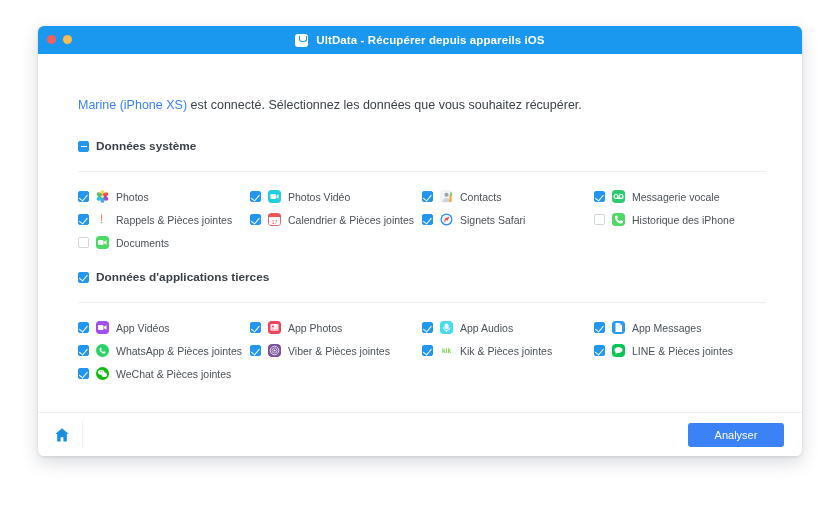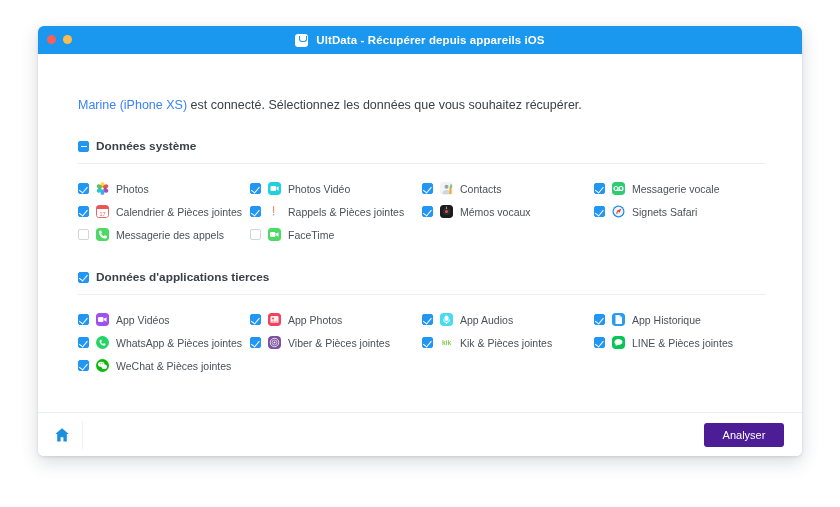--- a/index.html
+++ b/index.html
@@ -88,21 +88,21 @@
   }
   .headline .device { color: #3b82f6; }
 
   
   .section { position: absolute; left: 40px; width: 688px; }
   .section-sys { top: 85px; }
   .section-third { top: 216px; }
 
   .section-head {
     display: flex; align-items: center; gap: 7px;
-    padding-bottom: 10px;
+    padding-bottom: 18px;
     border-bottom: 1px solid #eceff2;
   }
   .section-title {
     font-size: 11.8px;
     font-weight: bold;
     color: #3a4148;
     white-space: nowrap;
   }
 
   
@@ -179,22 +179,22 @@
   }
   .foot-sep {
     position: absolute;
     left: 44px; top: 8px;
     width: 1px; height: 28px;
     background: #eef1f4;
   }
   .analyze-btn {
     position: absolute;
     right: 18px; top: 10px;
-    width: 80px; height: 24px;
-    background: #4c1d95;
+    width: 96px; height: 24px;
+    background: #3b82f6;
     border: none;
     border-radius: 3px;
     color: #fff;
     font-size: 11px;
     font-family: "Liberation Sans", sans-serif;
     cursor: pointer;
   }
 </style>
 </head>
 <body>
@@ -276,83 +276,71 @@
                   <circle cx="18" cy="13" r="4" fill="none" stroke="#fff" stroke-width="2.4"></circle>
                   <rect x="8" y="15.6" width="10" height="2.4" fill="#fff"></rect>
                 </svg>
               </div>
               <div class="item-label">Messagerie vocale</div>
             </div>
             <div class="item">
               <div class="cb checked"></div>
               <div class="ico">
                 <svg viewBox="0 0 26 26">
+                  <rect x="10" y="2" width="2.2" height="14" rx="1" fill="#fc8a5e"></rect>
+                  <circle cx="11.1" cy="19.5" r="1.6" fill="#5bc8a0"></circle>
+                </svg>
+              </div>
+              <div class="item-label">Rappels &amp; Pièces jointes</div>
+            </div>
+            <div class="item">
+              <div class="cb checked"></div>
+              <div class="ico">
+                <svg viewBox="0 0 26 26">
                   <rect width="26" height="26" rx="5" fill="#fff"></rect>
                   <rect x="1" y="1" width="24" height="24" rx="4" fill="#fff" stroke="#e3666b" stroke-width="2"></rect>
                   <rect x="1" y="1" width="24" height="7" rx="4" fill="#ef5350"></rect>
                   <rect x="1" y="5" width="24" height="3" fill="#ef5350"></rect>
                   <text x="13" y="21" font-size="11" fill="#e3666b" text-anchor="middle" font-family="sans-serif">17</text>
                 </svg>
               </div>
               <div class="item-label">Calendrier &amp; Pièces jointes</div>
             </div>
             <div class="item">
               <div class="cb checked"></div>
               <div class="ico">
                 <svg viewBox="0 0 26 26">
-                  <rect x="10" y="2" width="2.2" height="14" rx="1" fill="#fc8a5e"></rect>
-                  <circle cx="11.1" cy="19.5" r="1.6" fill="#5bc8a0"></circle>
-                </svg>
-              </div>
-              <div class="item-label">Rappels &amp; Pièces jointes</div>
-            </div>
-            <div class="item">
-              <div class="cb checked"></div>
-              <div class="ico">
-                <svg viewBox="0 0 26 26">
-                  <rect width="26" height="26" rx="6" fill="#1c1c1e"></rect>
-                  <circle cx="13" cy="13" r="7.5" fill="#2b2b2e"></circle>
-                  <circle cx="13" cy="13" r="3" fill="#e8484c"></circle>
-                  <rect x="12" y="3" width="2" height="5" fill="#9a9a9e"></rect>
-                </svg>
-              </div>
-              <div class="item-label">Mémos vocaux</div>
-            </div>
-            <div class="item">
-              <div class="cb checked"></div>
-              <div class="ico">
-                <svg viewBox="0 0 26 26">
                   <circle cx="13" cy="13" r="12" fill="#1d8ef0"></circle>
                   <circle cx="13" cy="13" r="9.5" fill="#f2f6fa"></circle>
                   <path d="M19 7l-3.6 8.2L7 19l3.6-8.2z" fill="#e8453c"></path>
                   <path d="M7 19l8.4-3.8L13 13z" fill="#dcdfe3"></path>
                 </svg>
               </div>
               <div class="item-label">Signets Safari</div>
             </div>
             <div class="item">
               <div class="cb"></div>
               <div class="ico">
                 <svg viewBox="0 0 26 26">
                   <rect width="26" height="26" rx="6" fill="#4cd964"></rect>
                   <path d="M9 5c-1.6 0-3 1.5-3 3.3 0 6.4 6.3 12.7 12.7 12.7 1.8 0 3.3-1.4 3.3-3v-2l-4.6-1.6-2 2c-2.1-1-4.3-3.2-5.3-5.3l2-2L9.8 5z" fill="#fff"></path>
                 </svg>
               </div>
-              <div class="item-label">Messagerie des appels</div>
+              <div class="item-label">Historique des iPhone</div>
             </div>
             <div class="item">
               <div class="cb"></div>
               <div class="ico">
                 <svg viewBox="0 0 26 26">
                   <rect width="26" height="26" rx="6" fill="#4cd964"></rect>
                   <rect x="4" y="8" width="11" height="10" rx="2.5" fill="#fff"></rect>
                   <path d="M16 11.5l5-3v9l-5-3z" fill="#fff"></path>
                 </svg>
               </div>
-              <div class="item-label">FaceTime</div>
+              <div class="item-label">Documents</div>
             </div>
           </div>
       </div>
 
       <div class="section section-third">
         <div class="section-head">
           <div class="cb checked"></div>
           <div class="section-title">Données d'applications tierces</div>
         </div>
         <div class="grid" id="grid-third">
@@ -393,21 +381,21 @@
             </div>
             <div class="item">
               <div class="cb checked"></div>
               <div class="ico">
                 <svg viewBox="0 0 26 26">
                   <rect width="26" height="26" rx="6" fill="#2a9cf0"></rect>
                   <path d="M7 4h8l5 5v13H7z" fill="#fff"></path>
                   <path d="M15 4l5 5h-5z" fill="#bcdcf8"></path>
                 </svg>
               </div>
-              <div class="item-label">App Historique</div>
+              <div class="item-label">App Messages</div>
             </div>
             <div class="item">
               <div class="cb checked"></div>
               <div class="ico">
                 <svg viewBox="0 0 26 26">
                   <circle cx="13" cy="13" r="13" fill="#25d366"></circle>
                   <path d="M9.5 7.5c-1.3 0-2.4 1.1-2.4 2.6 0 4.7 4.6 9.3 9.3 9.3 1.5 0 2.6-1.1 2.6-2.4v-1.4l-3.4-1.2-1.5 1.5c-1.6-.8-3.2-2.4-4-4l1.5-1.5-1.2-3.4z" fill="#fff"></path>
                 </svg>
               </div>
               <div class="item-label">WhatsApp &amp; Pièces jointes</div>

